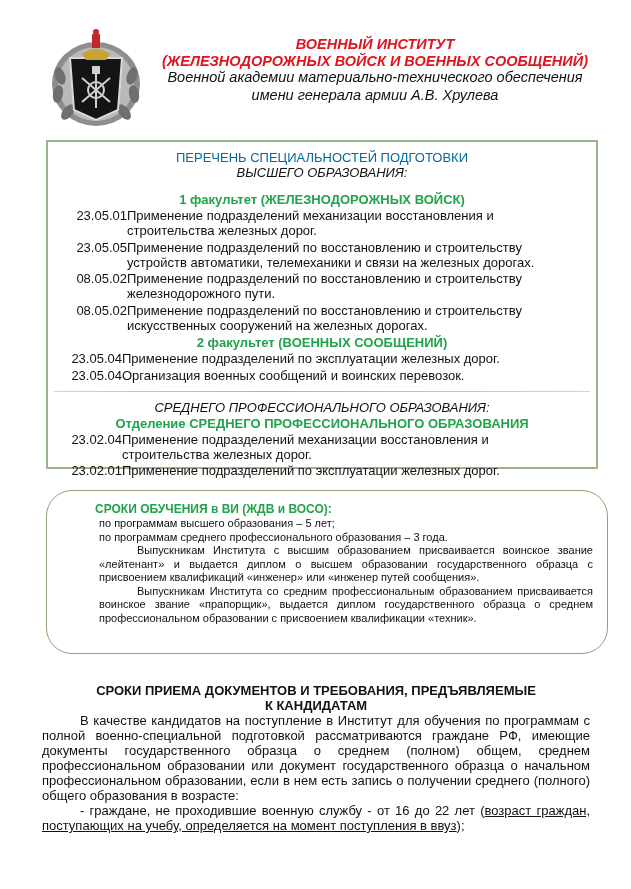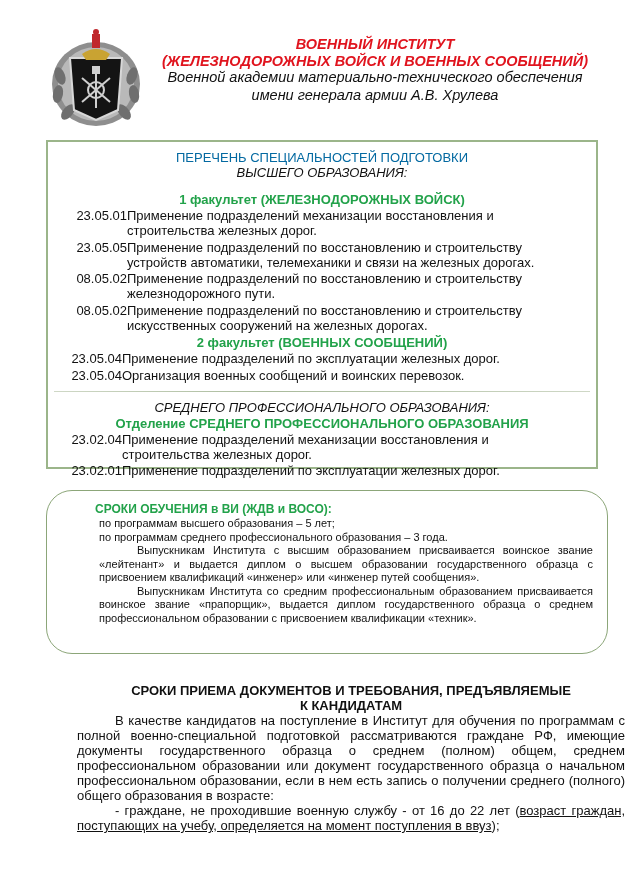--- a/index.html
+++ b/index.html
@@ -31,21 +31,21 @@
     .box2 {
       position: absolute; left: 46px; top: 490px; width: 562px; height: 164px;
       border: 1.5px solid #8ca679; border-radius: 26px; box-sizing: border-box;
       padding: 6px 14px 0 12px;
     }
     .box2 .green-head { padding-left: 36px; margin-top: 4px; line-height: 16px; font-size: 12px; }
     .p-sm { font-size: 11px; line-height: 13.5px; padding-left: 40px; }
     .just { text-align: justify; }
     .indent { text-indent: 38px; }
 
-    .section3 { position: absolute; left: 42px; top: 683px; width: 548px; margin-left: 35px; }
+    .section3 { position: absolute; left: 42px; top: 683px; width: 548px; }
     .s3-head { font-weight: bold; font-size: 13px; line-height: 15px; text-align: center; }
     .s3-text { font-size: 13px; line-height: 15px; text-align: justify; }
     .u { text-decoration: underline; }
   </style>
 </head>
 <body>
 
 <div class="header">
   <svg class="emblem" viewBox="0 0 100 104">
 

